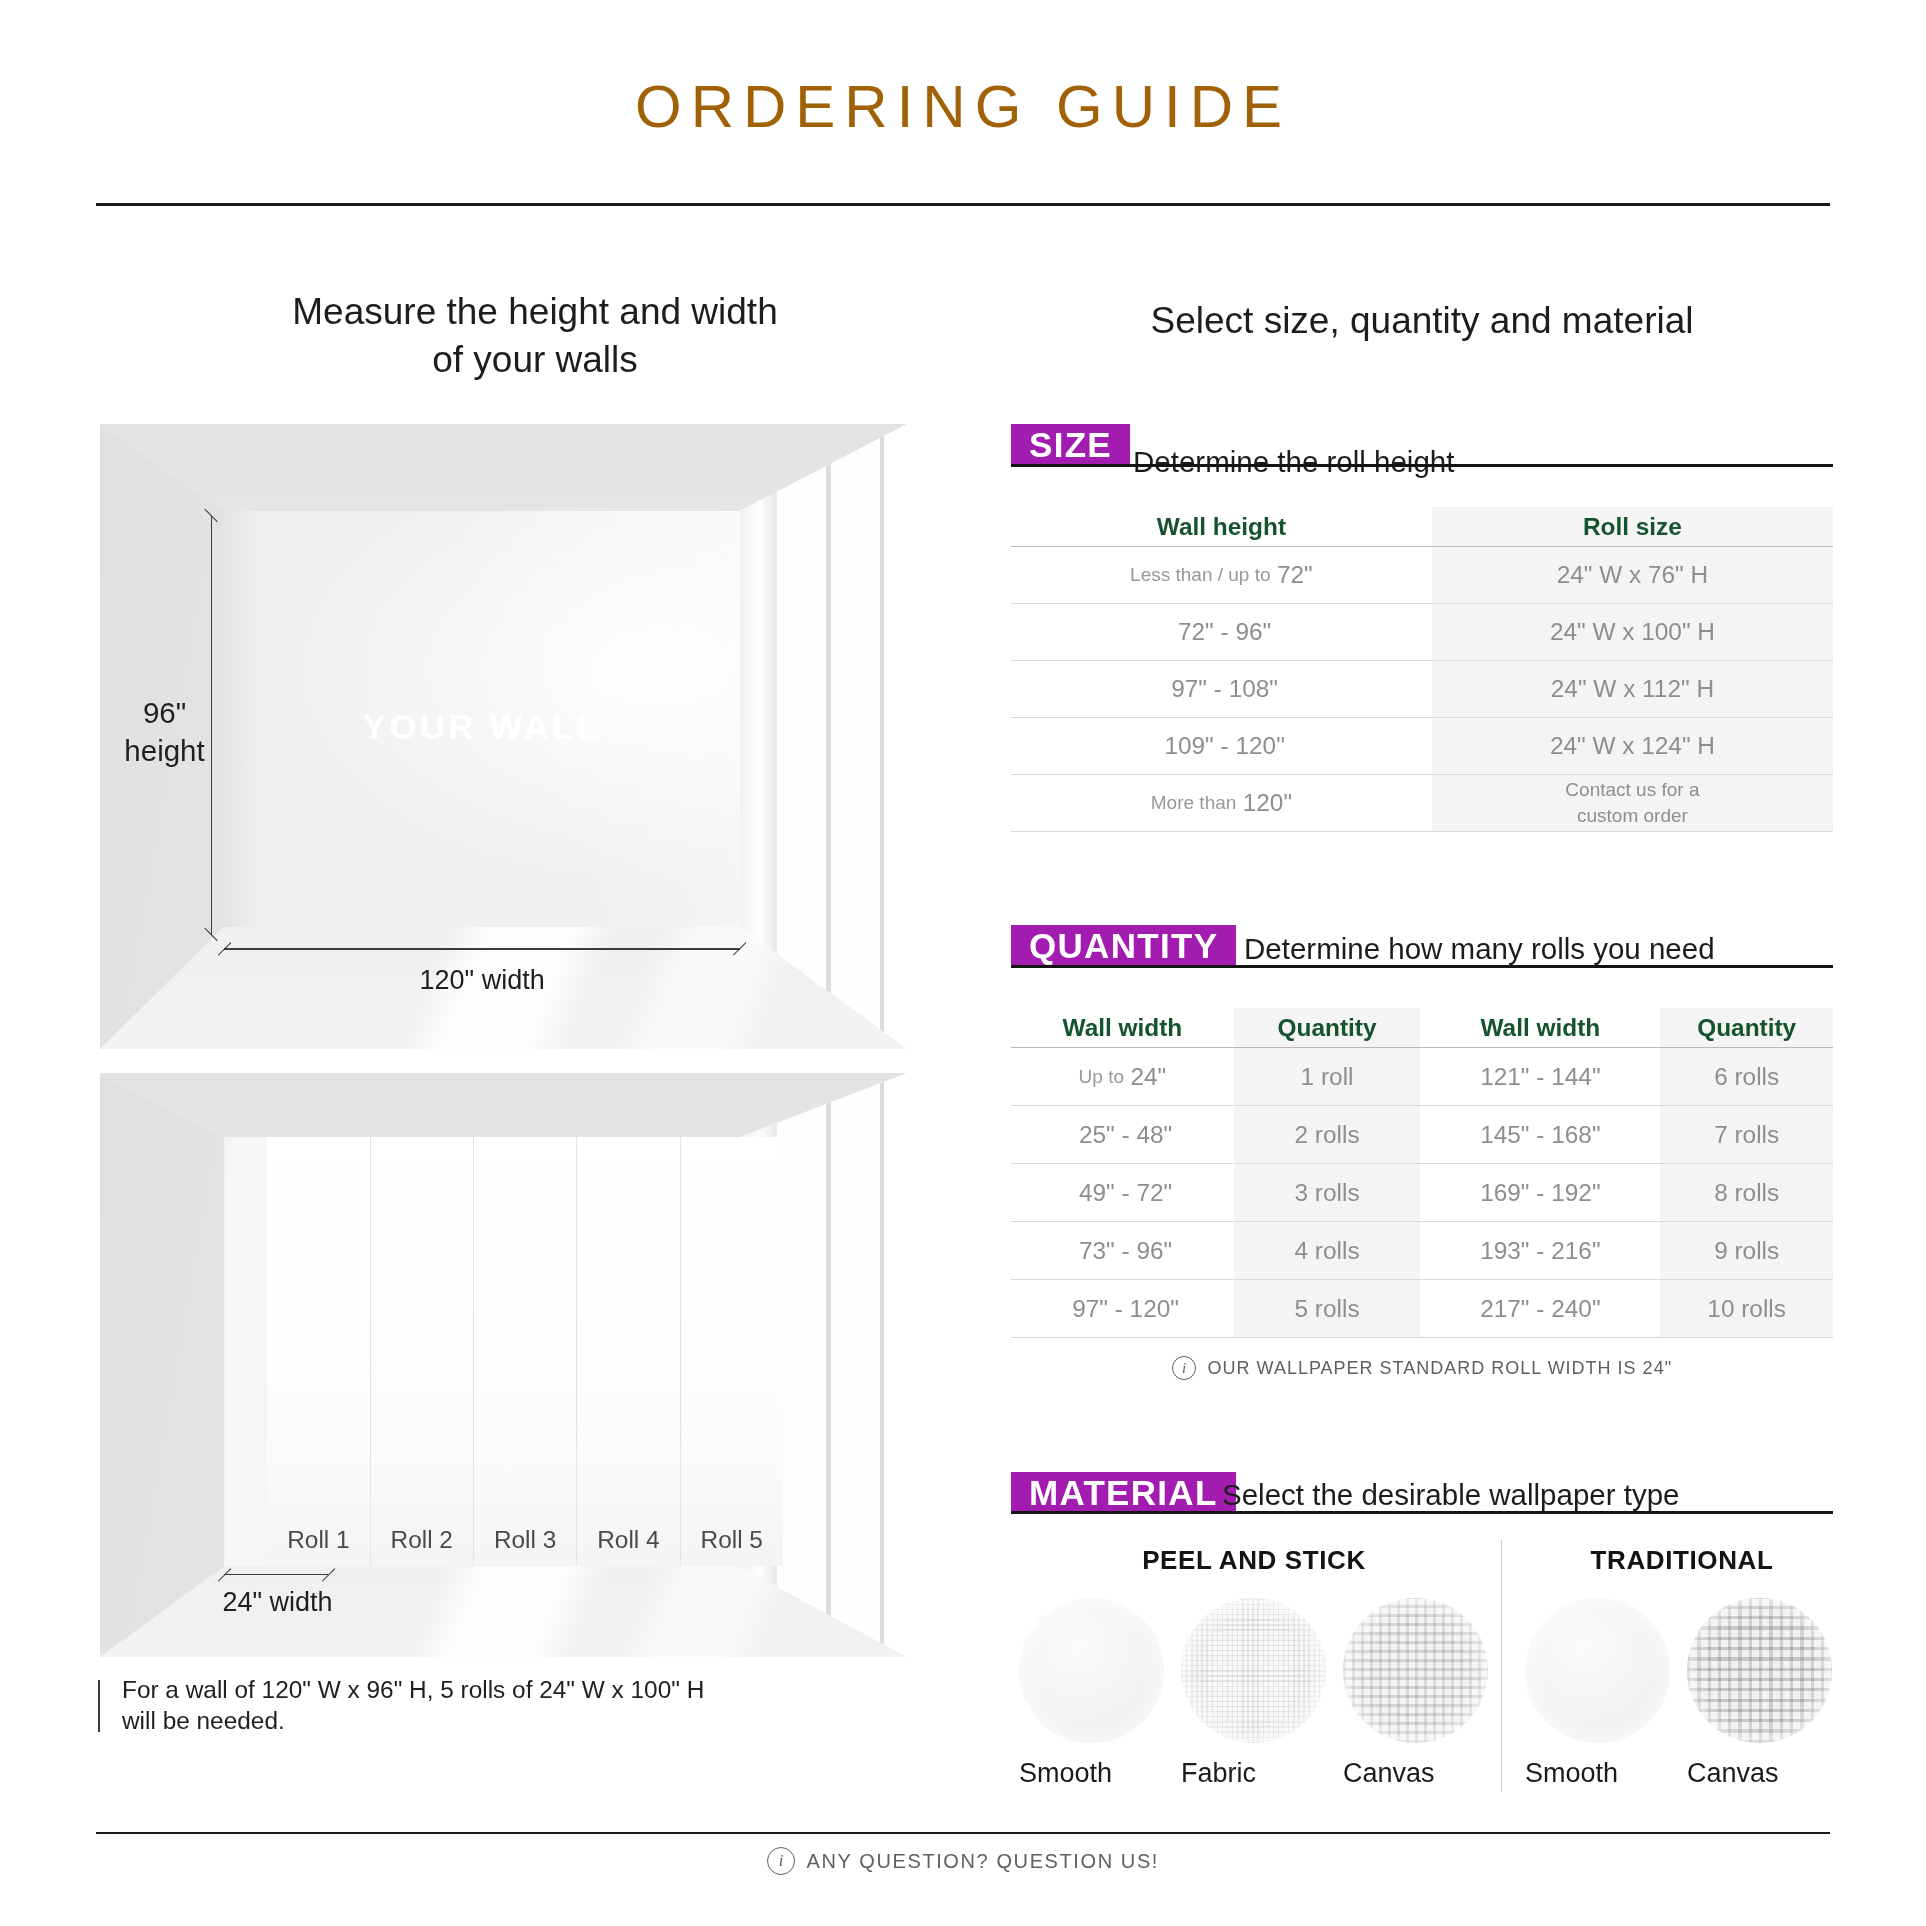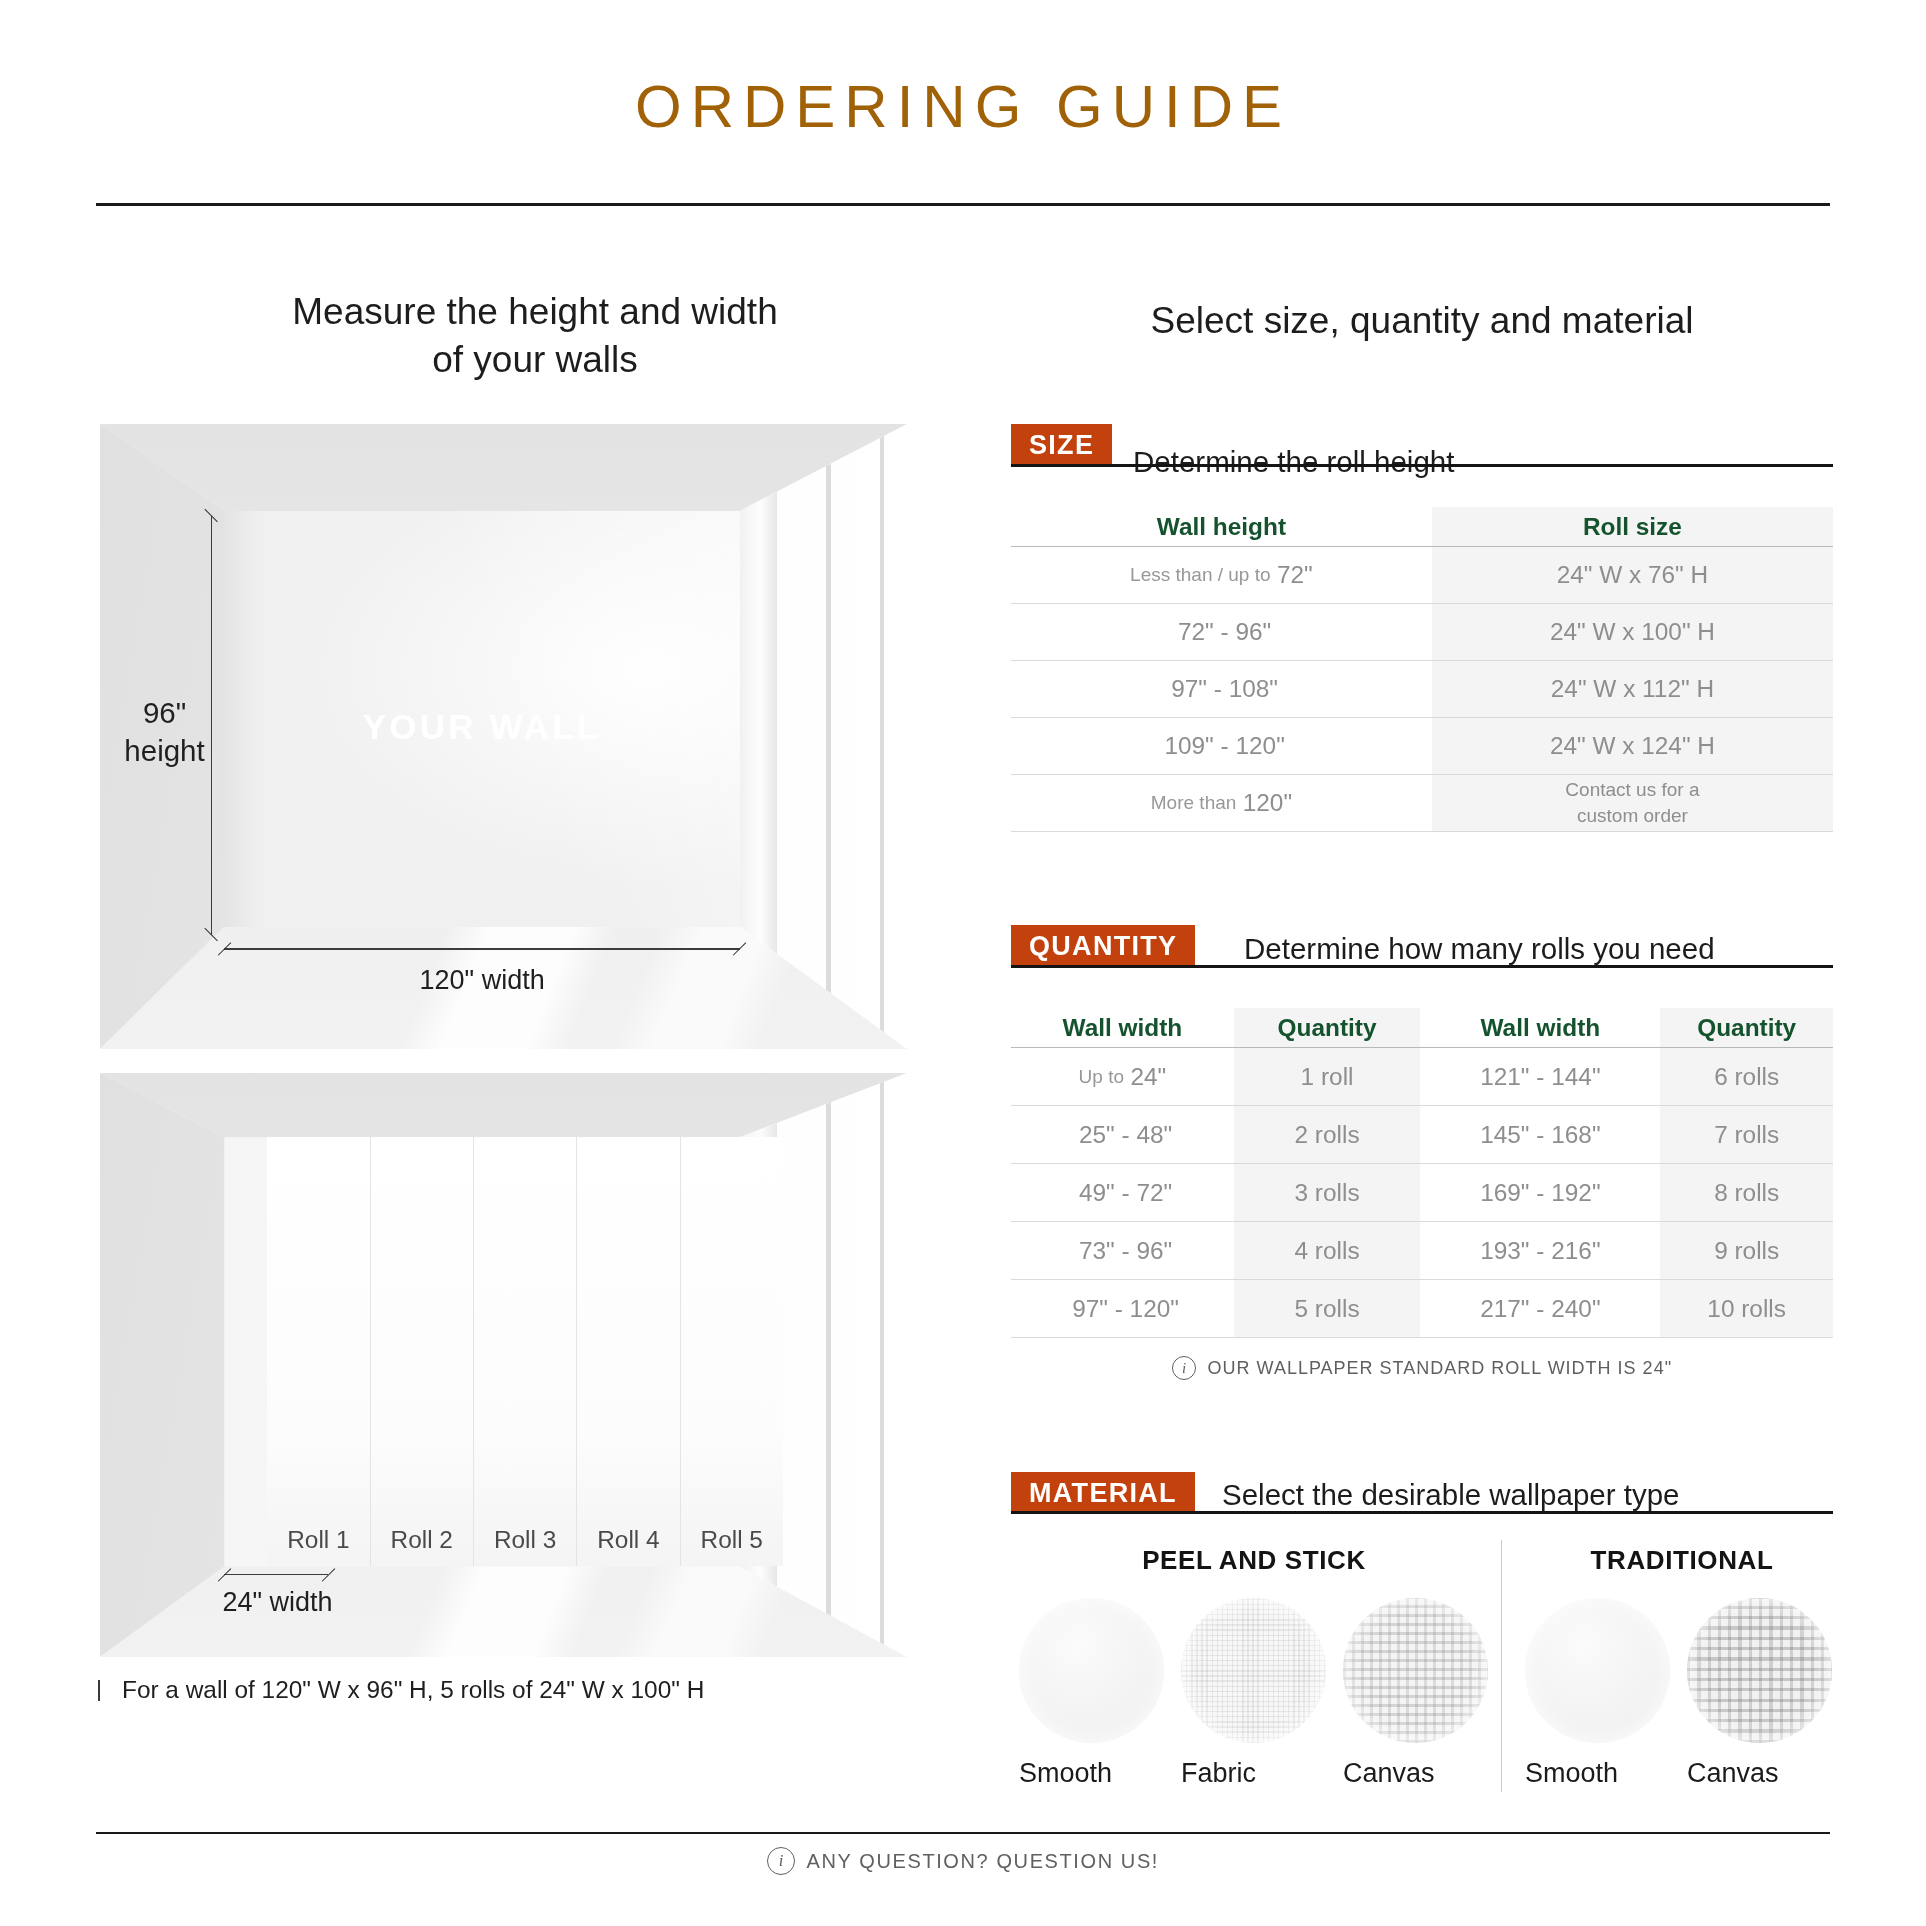--- a/index.html
+++ b/index.html
@@ -67,22 +67,22 @@
         background:linear-gradient(to bottom,#ffffff 0%,#fcfcfc 70%,#f4f4f4 100%);}
   .roll:last-child{border-right:none;}
   .roll-label{position:absolute;left:0;right:0;bottom:3%;text-align:center;font-size:24.4px;color:#4a4a4a;}
 
   
   .example{position:absolute;left:98px;top:1674px;width:899px;}
   .ex-bar{position:absolute;left:0;top:6.4px;bottom:3.9px;width:1.9px;background:#3a3a3a;}
   .ex-text{margin-left:24px;font-size:24.4px;line-height:31px;color:#1f1f1f;}
 
   
-  .badge{position:absolute;height:42px;background:#c2410c;color:#ffffff;display:flex;align-items:center;
-         padding:0 18px;font-size:27px;font-weight:700;letter-spacing:1.3px;}
+  .badge{position:absolute;height:42px;background:#a21caf;color:#ffffff;display:flex;align-items:center;
+         padding:0 18px;font-size:35px;font-weight:700;letter-spacing:1.3px;}
   .sec-rule{position:absolute;left:1011px;width:822px;height:2.6px;background:#141414;}
   .sec-heading{position:absolute;font-size:29.5px;color:#1c1c1c;}
   #size-badge{left:1011px;top:424px;} #size-rule{top:464px;} #size-heading{left:1133px;top:445px;}
   #qty-badge{left:1011px;top:925px;} #qty-rule{top:965px;} #qty-heading{left:1244px;top:932px;}
   #mat-badge{left:1011px;top:1472px;} #mat-rule{top:1511px;} #mat-heading{left:1222px;top:1478px;}
 
   
   .tbl{position:absolute;left:1011px;width:822px;border-bottom:1.3px solid #dadada;}
   .size-tbl{top:507px;} .qty-tbl{top:1008px;}
   .tr{display:flex;height:56px;}
@@ -208,20 +208,21 @@
       <i class="tick t-l"></i>
       <i class="tick t-r"></i>
     </div>
     <div class="dimh2-label">24" width</div>
   </div>
 
   <div class="example">
     <div class="ex-bar"></div>
     <div class="ex-text">
       <div>For a wall of 120" W x 96" H, 5 rolls of 24" W x 100" H</div>
+      <div>will be needed.</div>
     </div>
   </div>
 
   <div class="badge" id="size-badge">SIZE</div>
   <div class="sec-heading" id="size-heading">Determine the roll height</div>
   <div class="sec-rule" id="size-rule"></div>
 
   <div class="tbl size-tbl">
     <div class="tr head">
       <div class="td size-c1">

